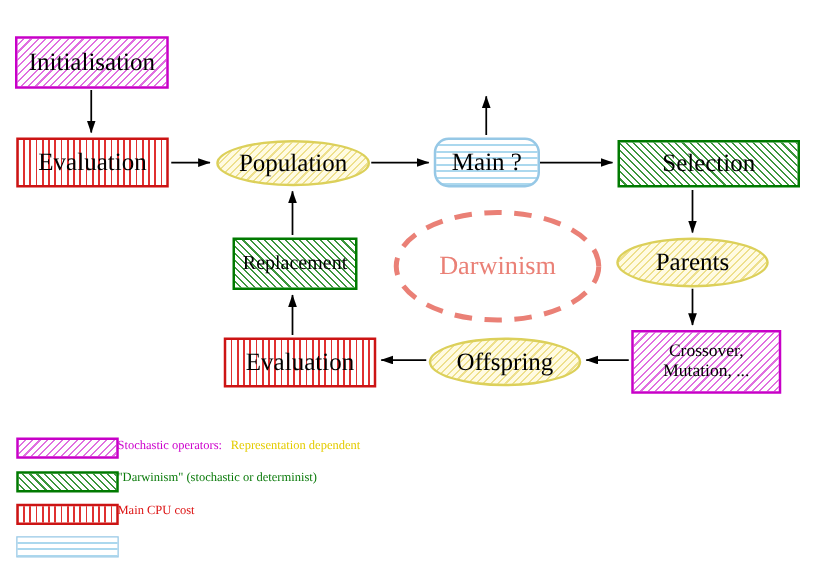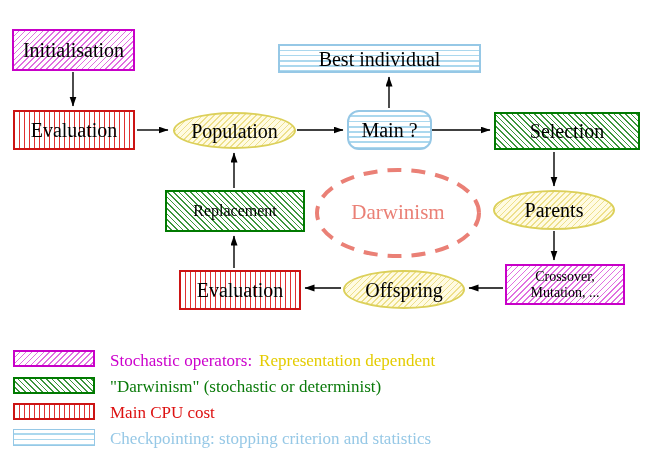--- a/index.html
+++ b/index.html
@@ -36,21 +36,21 @@
   .fs-big{font-size:20px;}
   .fs-mid{font-size:16px;}
   .fs-small{font-size:14px;}
   .generation-label{
     position:absolute;left:318px;top:200px;width:160px;text-align:center;
     color:#ea8076;font-size:21px;
   }
   .arrow-layer{position:absolute;left:0;top:0;width:670px;height:465px;}
   
   .swatch{position:absolute;left:13px;width:82px;height:17px;box-sizing:border-box;}
-  .legend-text{position:absolute;left:110px;font-size:17px;white-space:nowrap;}
+  .legend-text{position:absolute;left:94px;font-size:10px;white-space:nowrap;}
   .t-magenta{color:#cc00cc;}
   .t-yellow{color:#e4cc00;margin-left:7px;}
   .t-green{color:#0a7a0a;}
   .t-red{color:#dd1111;}
   .t-blue{color:#96c8e6;}
 </style>
 </head>
 <body>
 
 <div class="canvas">
@@ -76,46 +76,44 @@
   </svg>
 
   <div class="node hatch-magenta fs-big" style="left:12px;top:29px;width:123px;height:42px;">Initialisation</div>
 
   <div class="node stripes-red fs-big" style="left:13px;top:110px;width:122px;height:40px;">Evaluation</div>
 
   <div class="node ellipse-yellow fs-big" style="left:173px;top:112px;width:123px;height:37px;">Population</div>
 
   <div class="node lines-cyan round fs-big" style="left:347px;top:110px;width:85px;height:40px;">Main ?</div>
 
-  <div class="node lines-cyan fs-big" style="left:278px;top:44px;width:203px;height:29px;">Best individual</div>
 
   <div class="node hatch-green fs-big" style="left:494px;top:112px;width:146px;height:38px;">Selection</div>
 
   <div class="node ellipse-yellow fs-big" style="left:493px;top:190px;width:122px;height:40px;">Parents</div>
 
-  <div class="node hatch-green fs-mid" style="left:165px;top:190px;width:140px;height:42px;">Replacement</div>
+  <div class="node hatch-green fs-mid" style="left:186px;top:190px;width:100px;height:42px;">Replacement</div>
 
   <div class="generation-label">Darwinism</div>
 
   <div class="node stripes-red fs-big" style="left:179px;top:270px;width:122px;height:40px;">Evaluation</div>
 
   <div class="node ellipse-yellow fs-big" style="left:343px;top:270px;width:122px;height:39px;">Offspring</div>
 
-  <div class="node hatch-magenta fs-small" style="left:505px;top:264px;width:120px;height:41px;flex-direction:column;">
+  <div class="node hatch-magenta fs-small" style="left:505px;top:264px;width:120px;height:51px;flex-direction:column;">
     <div>Crossover,</div>
     <div>Mutation, ...</div>
   </div>
 
   <div class="swatch hatch-magenta" style="top:350px;"></div>
   <div class="legend-text" style="top:351px;">
     <span class="t-magenta">Stochastic operators:</span><span class="t-yellow">Representation dependent</span>
   </div>
 
   <div class="swatch hatch-green" style="top:377px;"></div>
   <div class="legend-text t-green" style="top:377px;">"Darwinism" (stochastic or determinist)</div>
 
   <div class="swatch stripes-red" style="top:403px;"></div>
   <div class="legend-text t-red" style="top:403px;">Main CPU cost</div>
 
   <div class="swatch lines-cyan" style="top:429px;border-width:1px;"></div>
-  <div class="legend-text t-blue" style="top:429px;">Checkpointing: stopping criterion and statistics</div>
 
 </div>
 
 </body></html>

